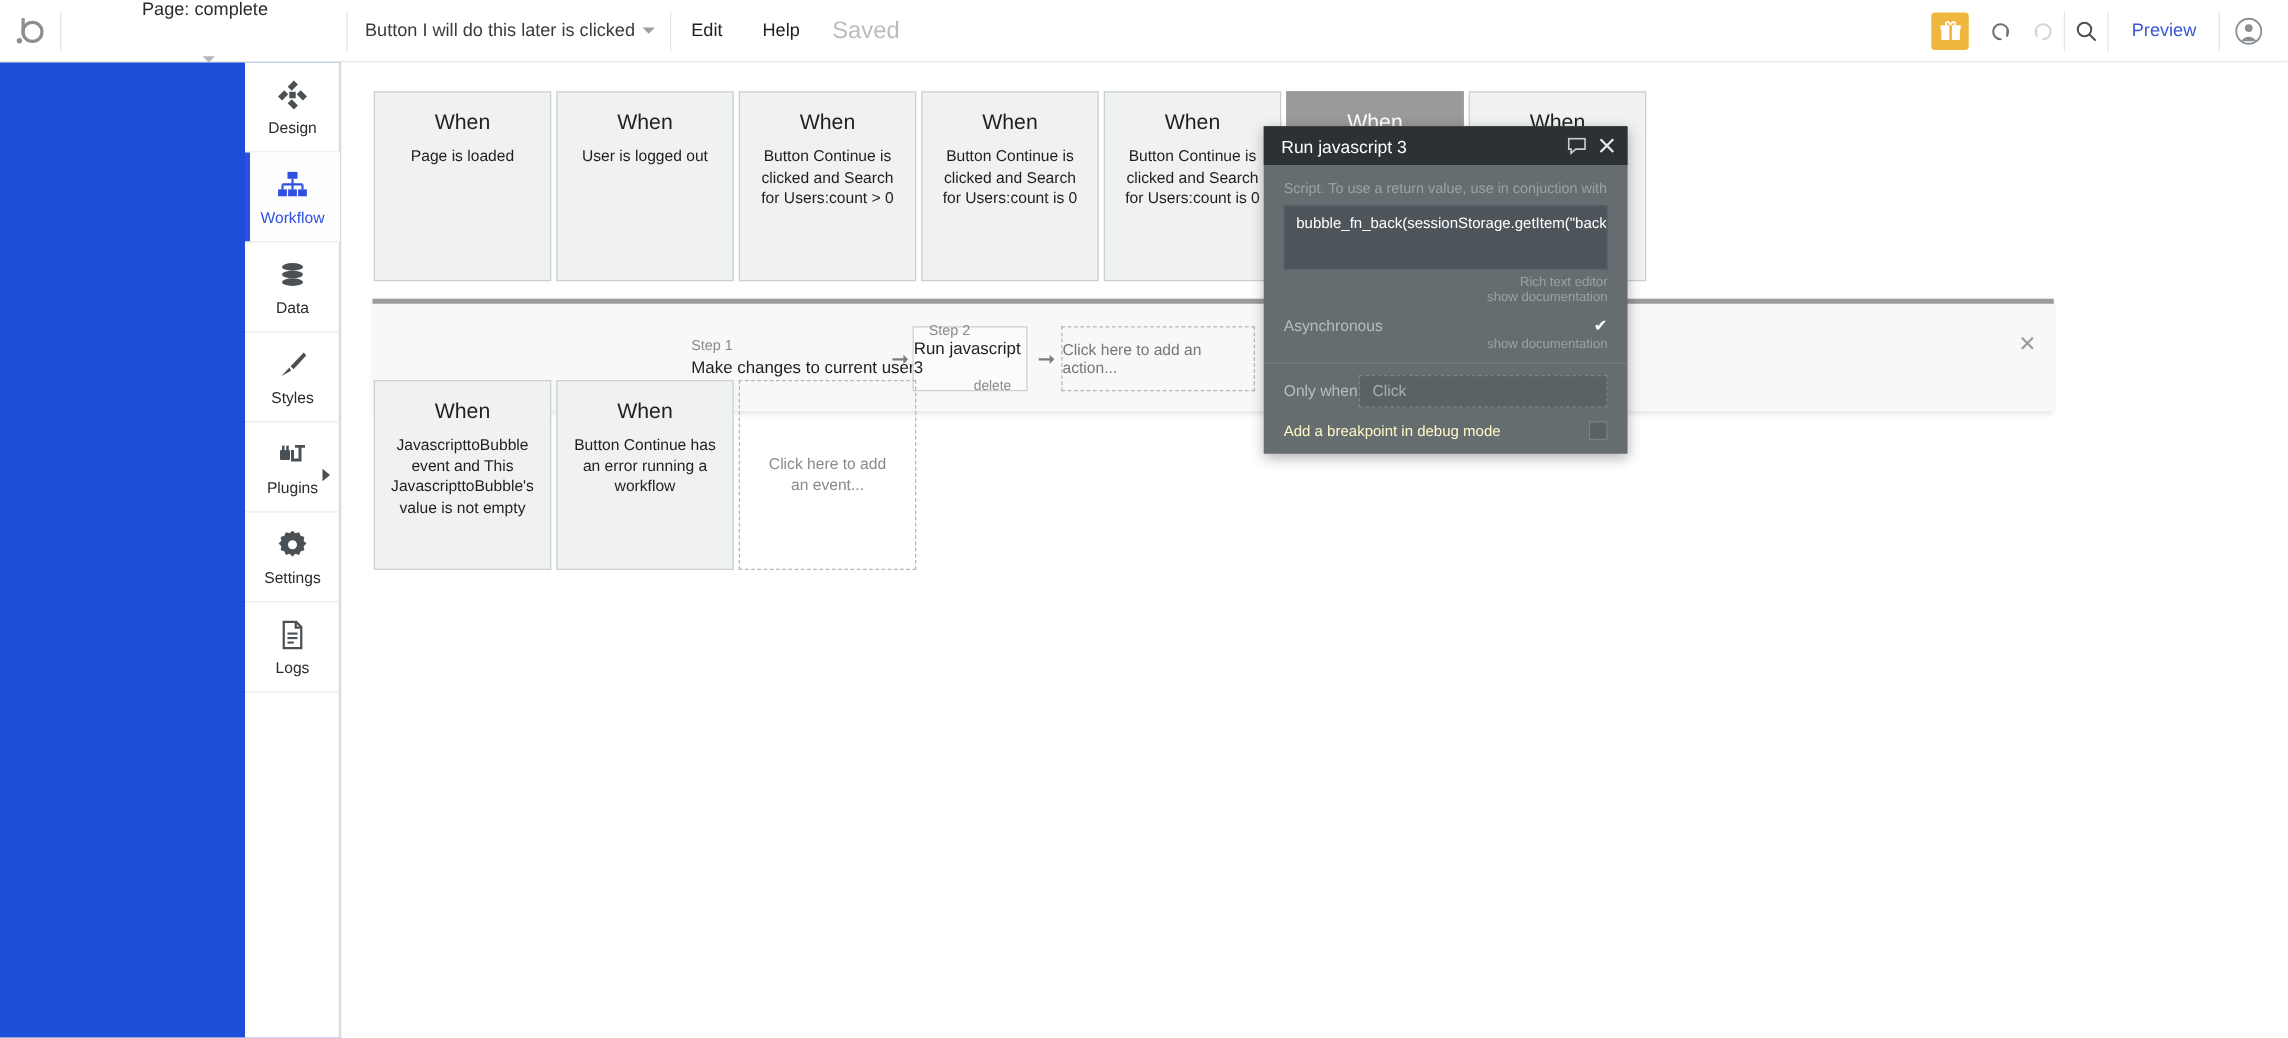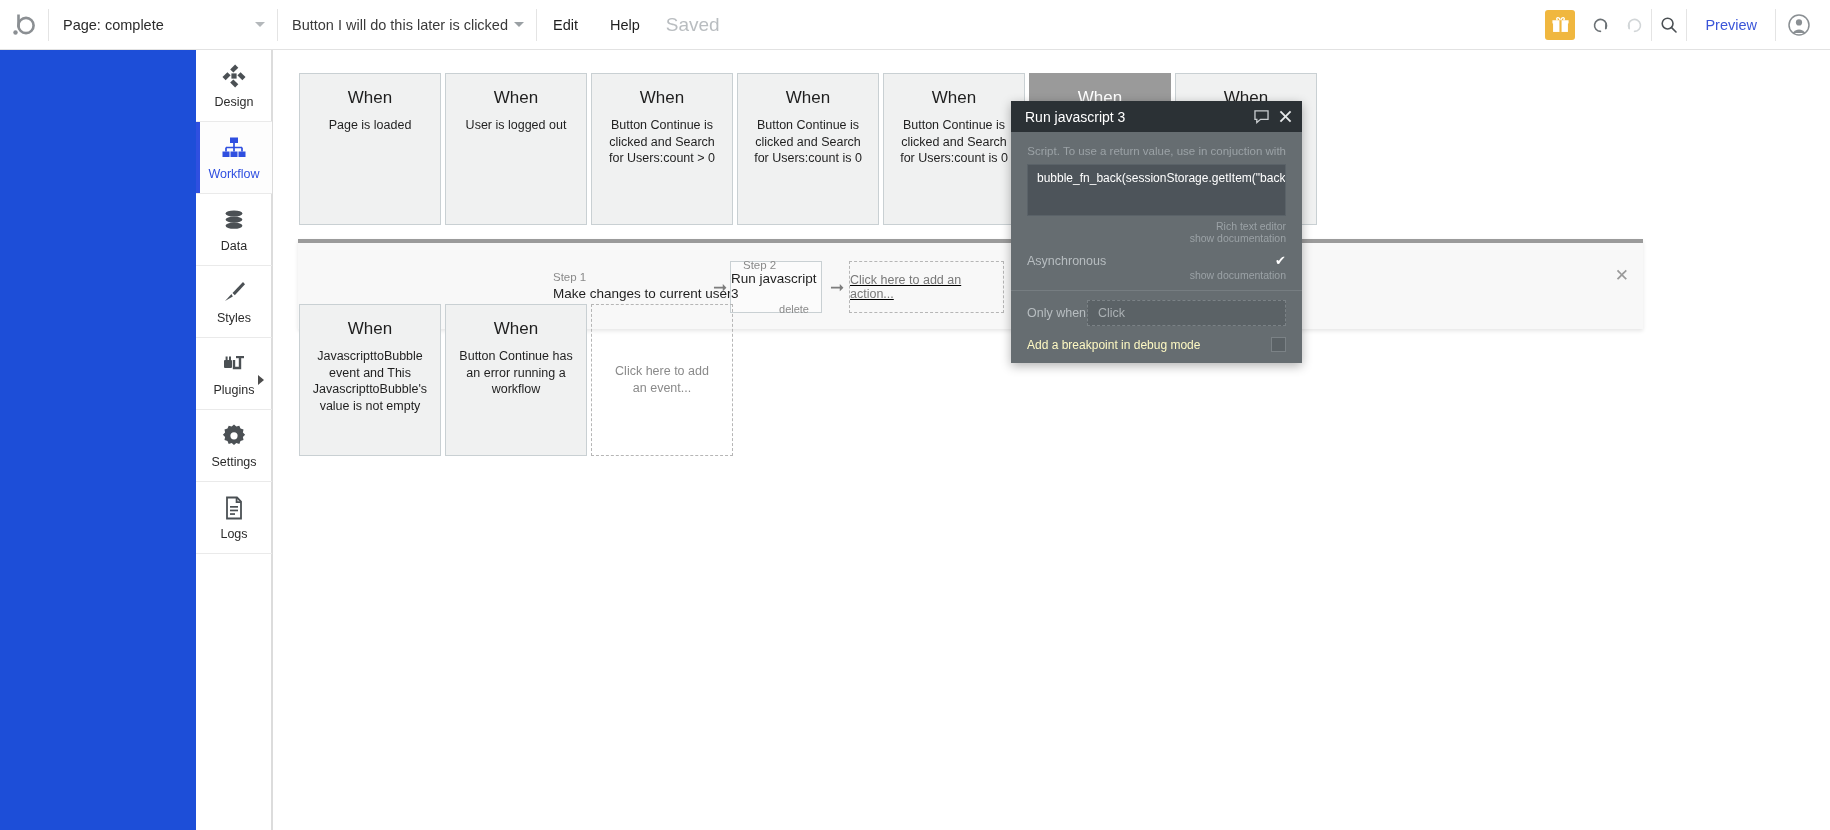--- a/index.html
+++ b/index.html
@@ -14,21 +14,21 @@
   .topbar {
     position: absolute; left: 0; top: 0; width: 1830px; height: 50px;
     background: #ffffff; border-bottom: 1px solid #e2e2e2;
     display: flex; align-items: center;
   }
   .logo-wrap { width: 48px; height: 50px; display: flex; align-items: center; justify-content: center; }
   .vsep { width: 1px; height: 32px; background: #e4e4e4; }
 
   .page-select {
     width: 228px; height: 50px; display: flex; align-items: center;
-    padding: 0 12px 0 14px; cursor: pointer;
+    padding: 0 12px 0 14px; cursor: pointer; flex-direction: column;
   }
   .page-select .txt { font-size: 14.5px; color: #2b2b2b; flex: 1; }
   .caret {
     width: 0; height: 0; border-left: 5px solid transparent; border-right: 5px solid transparent;
     border-top: 5px solid #b4b8bb; margin-left: 6px;
   }
   .wf-select {
     height: 50px; display: flex; align-items: center; padding: 0 12px 0 14px; cursor: pointer;
   }
   .wf-select .txt { font-size: 14.5px; color: #3a3a3a; }
@@ -119,40 +119,40 @@
     position: absolute; border: 1px solid #c9d0d3; background: #fbfbfb;
     display: flex; flex-direction: column; align-items: center; justify-content: center;
     cursor: pointer;
   }
   .step-box .num { font-size: 11.5px; color: #8a8a8a; align-self: flex-start; margin-left: 12px; }
   .step-box .name { font-size: 13.5px; color: #1f1f1f; }
   .step-box .del { font-size: 11px; color: #8a8a8a; align-self: flex-end; margin-right: 12px; margin-top: 2px; cursor: pointer; }
   .arrow-ico { position: absolute; font-size: 17px; color: #7d7d7d; }
   .add-action {
     position: absolute; border: 1px dashed #b6b6b6; display: flex;
-    align-items: center; justify-content: flex-end; cursor: pointer; text-decoration: underline;
+    align-items: center; justify-content: flex-end; cursor: pointer;
   }
   .add-action .txt { font-size: 12.5px; color: #777; }
   .strip-close {
     position: absolute; right: 14px; top: 22px; font-size: 17px; color: #9a9a9a; cursor: pointer;
   }
 
   
   .dialog {
     position: absolute; left: 1011px; top: 101px; width: 291px; height: 262px;
     background: #666d71; box-shadow: 0 3px 10px rgba(0,0,0,.30);
   }
   .dlg-header {
     height: 31px; background: #2b3135; display: flex; align-items: center;
     padding: 0 10px 0 14px; cursor: move;
   }
   .dlg-title { font-size: 14px; color: #ffffff; flex: 1; }
   .dlg-hicon { margin-left: 10px; cursor: pointer; display: flex; align-items: center; }
   .dlg-body { padding: 12px 16px 0; }
-  .dlg-help { font-size: 11.5px; color: #9ba2a6; line-height: 15px; margin-bottom: 5px; text-align: right; }
+  .dlg-help { font-size: 11.5px; color: #9ba2a6; line-height: 15px; margin-bottom: 5px; }
   .script-box {
     height: 52px; background: #4d545a; border: 1px solid #5a6268;
     padding: 6px 9px; font-size: 12px; color: #ffffff; cursor: text;
     overflow: hidden;
   }
   .dlg-rt { text-align: right; margin-top: 4px; }
   .dlg-rt .l1 { font-size: 10.5px; color: #9ba2a6; }
   .dlg-rt .l2 { font-size: 10.5px; color: #9ba2a6; cursor: pointer; }
   .dlg-row {
     display: flex; align-items: center; padding: 9px 16px 0; gap: 48px;

